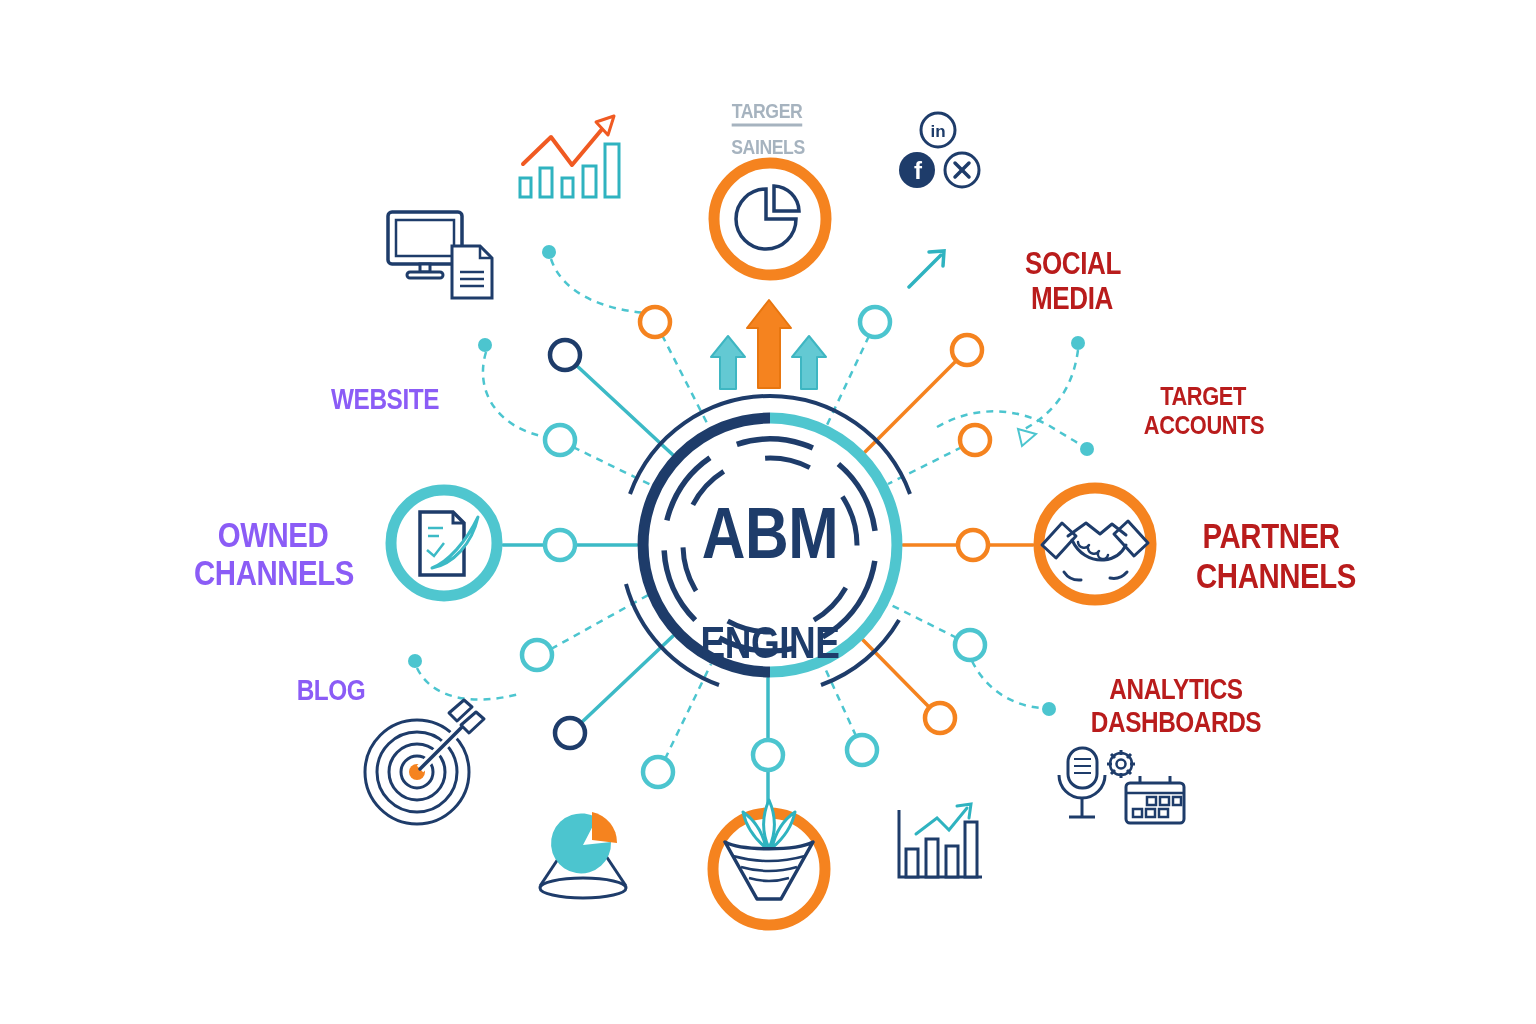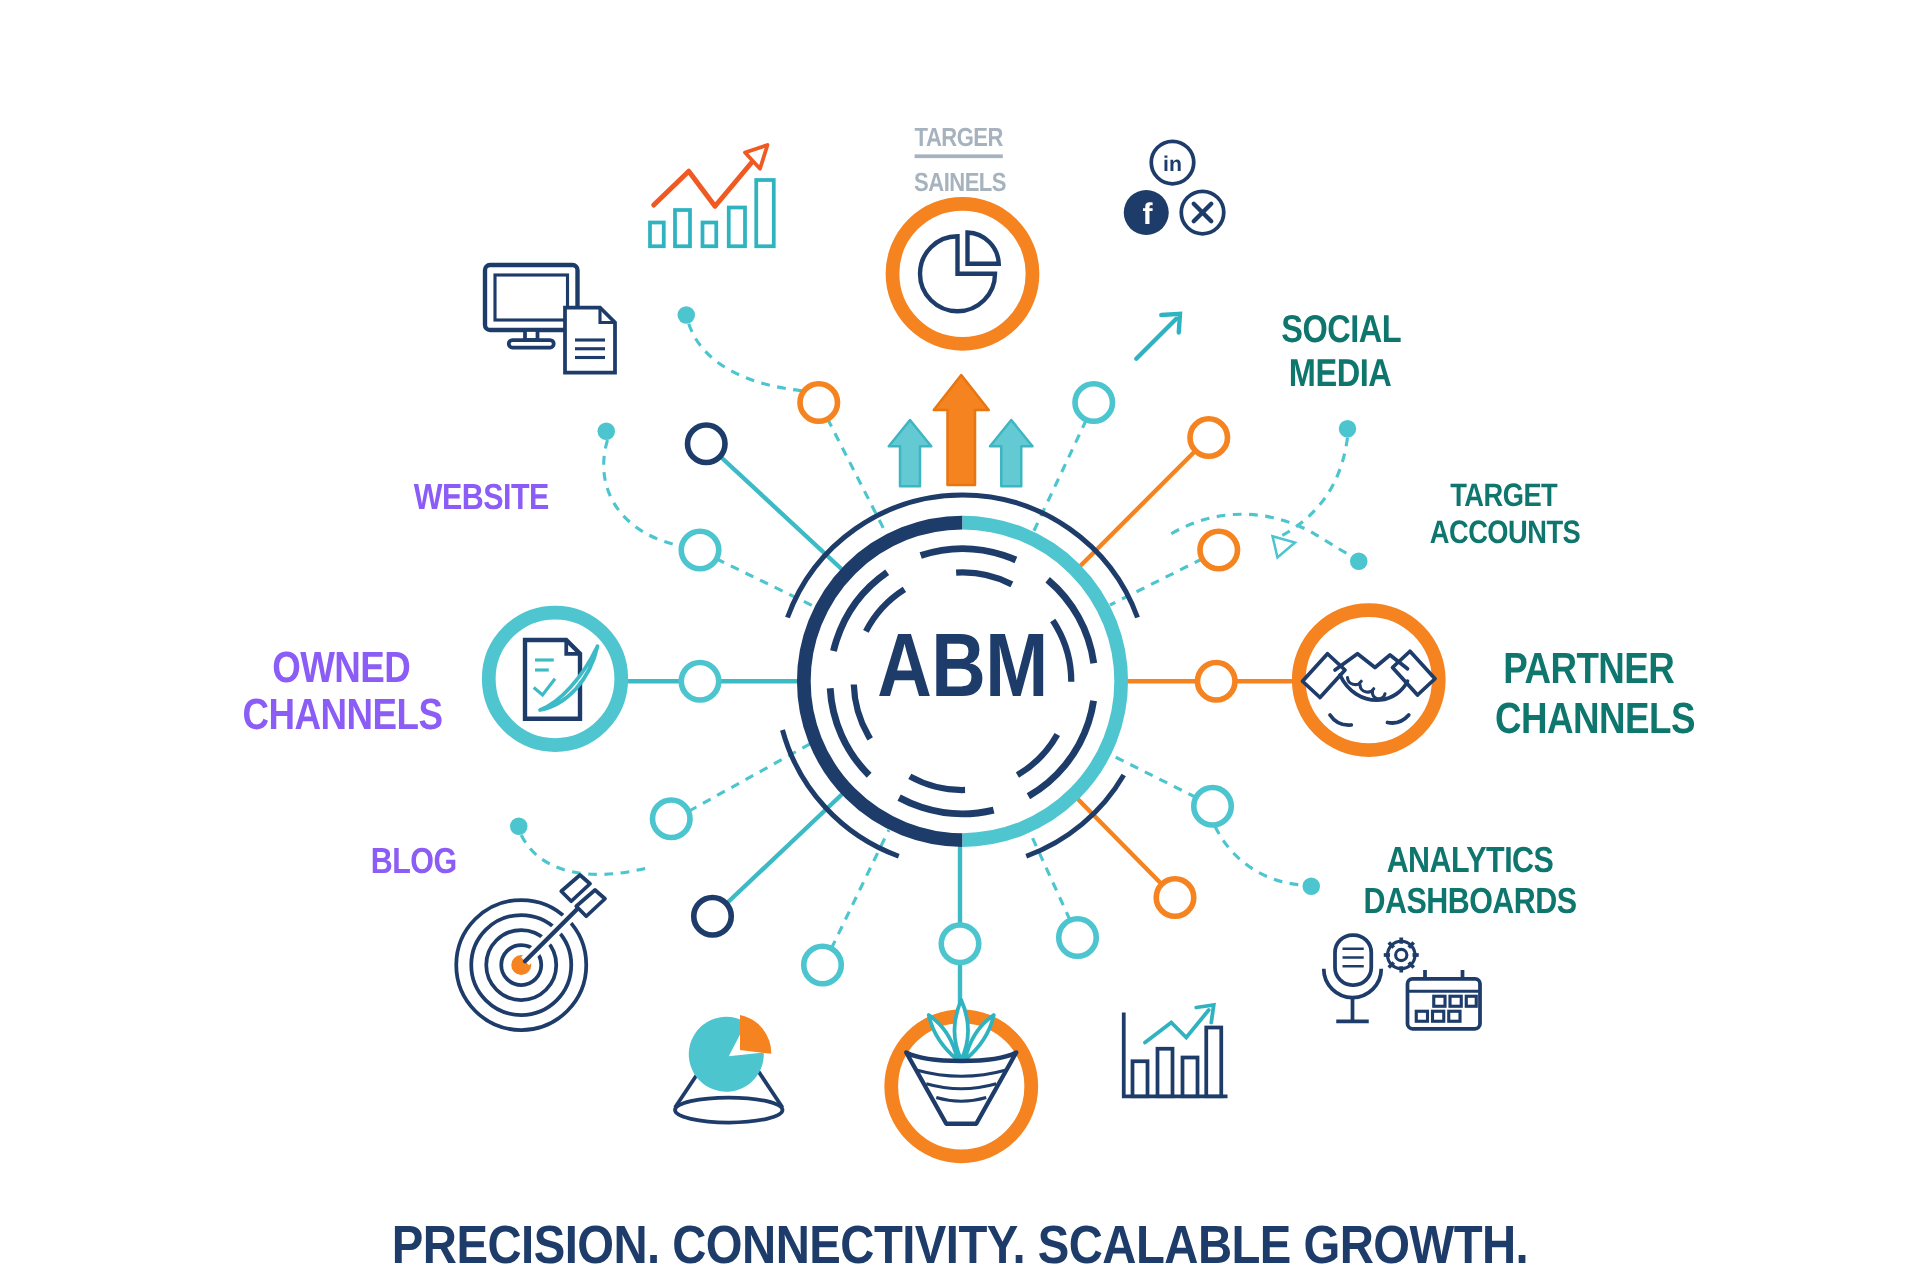--- a/index.html
+++ b/index.html
@@ -2,21 +2,21 @@
 <html><head>
 <meta charset="utf-8">
 <style>
   html,body{margin:0;padding:0;background:#fff;}
   #canvas{position:relative;width:1536px;height:1024px;background:#fff;overflow:hidden;
           font-family:"Liberation Sans",sans-serif;}
   svg{position:absolute;left:0;top:0;}
   .label{position:absolute;transform:translate(-50%,-50%);font-weight:bold;white-space:nowrap;line-height:1;margin-top:32px;}
   .label .t{display:inline-block;transform:scaleX(0.84);letter-spacing:-0.5px;}
   .teal{color:#8b5cf6;}
-  .orange{color:#0f766e;text-align:center;}
+  .orange{color:#b91c1c;text-align:center;}
   .navy{color:#1e3c6a;}
   .grey{color:#a6b3bf;}
   .underline .t{border-bottom:3px solid #a6b3bf;padding-bottom:3px;}
   .fs21{font-size:21px;} .fs26{font-size:26px;} .fs29{font-size:29px;}
   .fs31{font-size:31px;} .fs35{font-size:35px;}
   .hub-abm{font-size:72px;} .hub-sub{font-size:44px;}
   .tagline{font-size:43px;letter-spacing:-1px;}
   .tagline .t{transform:scaleX(0.88);}
 </style>
 </head>
@@ -280,16 +280,16 @@
 <div class="label orange fs31" style="left:1073px;top:231px"><span class="t">SOCIAL</span></div>
 <div class="label orange fs31" style="left:1072px;top:266px"><span class="t">MEDIA</span></div>
 <div class="label orange fs26" style="left:1203px;top:364px"><span class="t">TARGET</span></div>
 <div class="label orange fs26" style="left:1204px;top:393px"><span class="t">ACCOUNTS</span></div>
 <div class="label orange fs35" style="left:1271px;top:503px"><span class="t">PARTNER</span></div>
 <div class="label orange fs35" style="left:1276px;top:543px"><span class="t">CHANNELS</span></div>
 <div class="label orange fs29" style="left:1176px;top:657px"><span class="t">ANALYTICS</span></div>
 <div class="label orange fs29" style="left:1176px;top:690px"><span class="t">DASHBOARDS</span></div>
 
 <div class="label navy hub-abm" style="left:770px;top:501px"><span class="t">ABM</span></div>
-
-<div class="label navy tagline" style="left:768px;top:965px"><span class="t">PRECISION. CONNECTIVITY. SCALABLE GROWTH.</span></div>
+<div class="label navy hub-sub" style="left:770px;top:611px"><span class="t">ENGINE</span></div>
+
 
 </div>
 
 </body></html>

